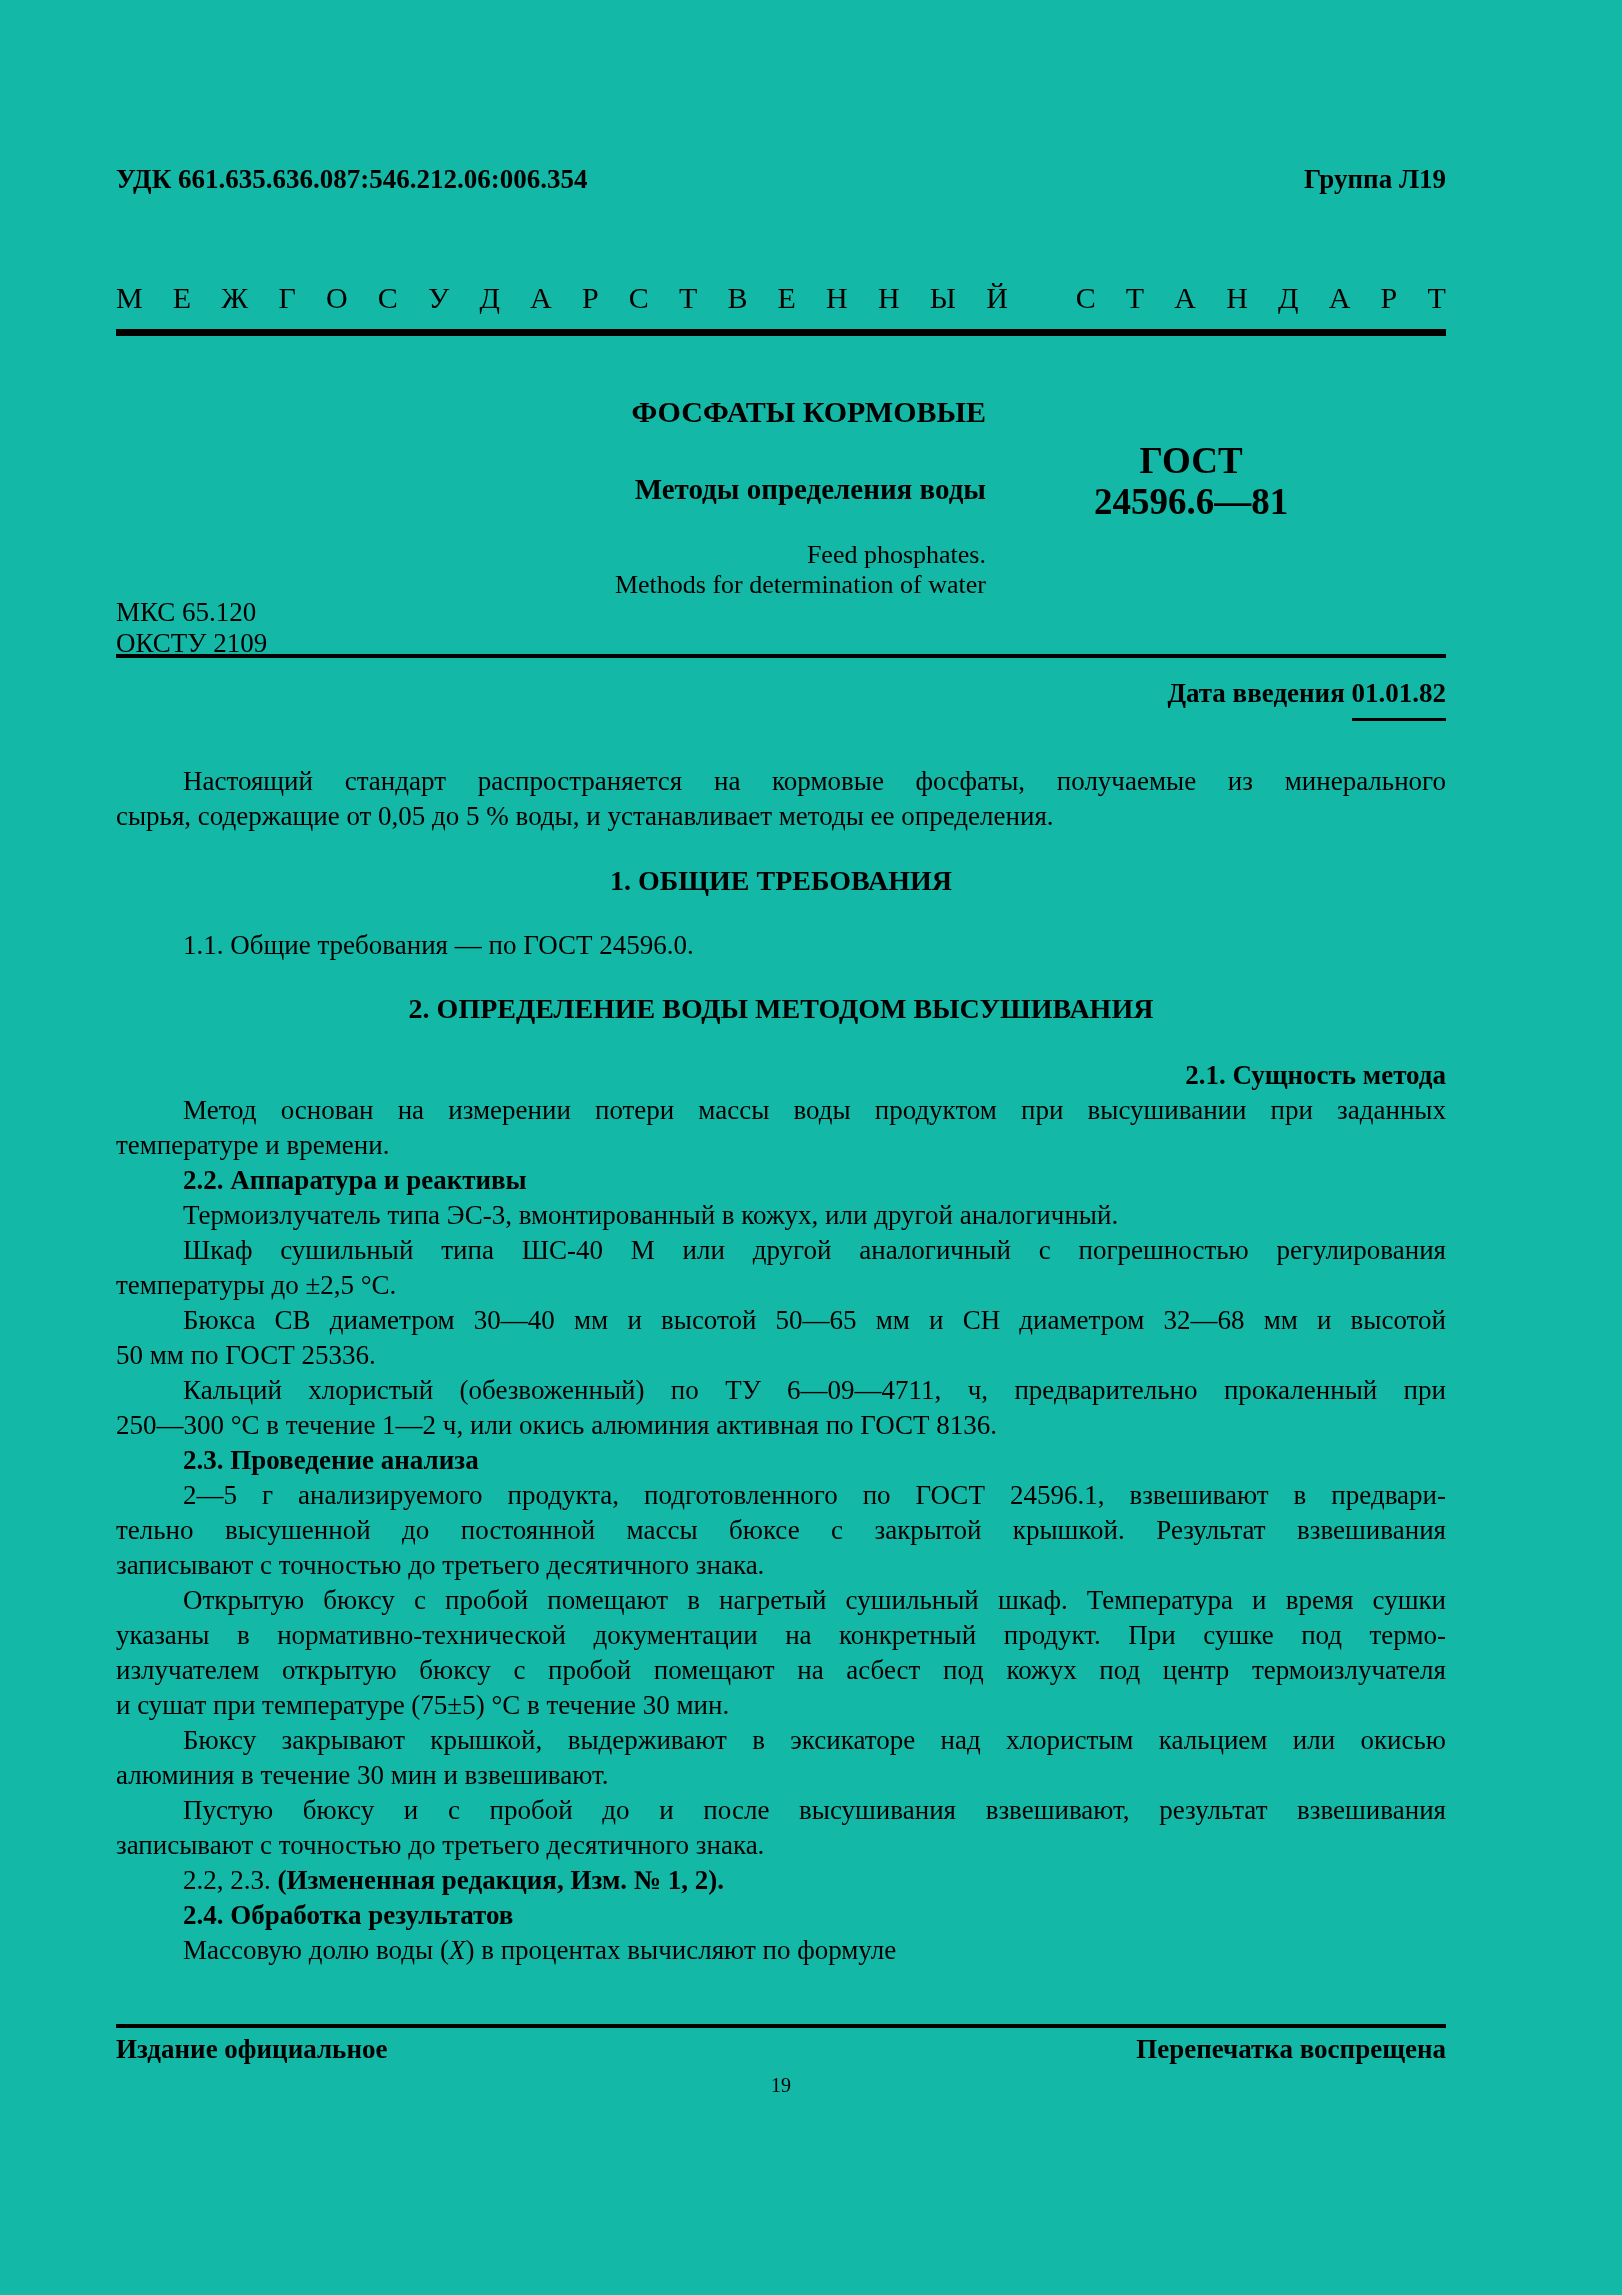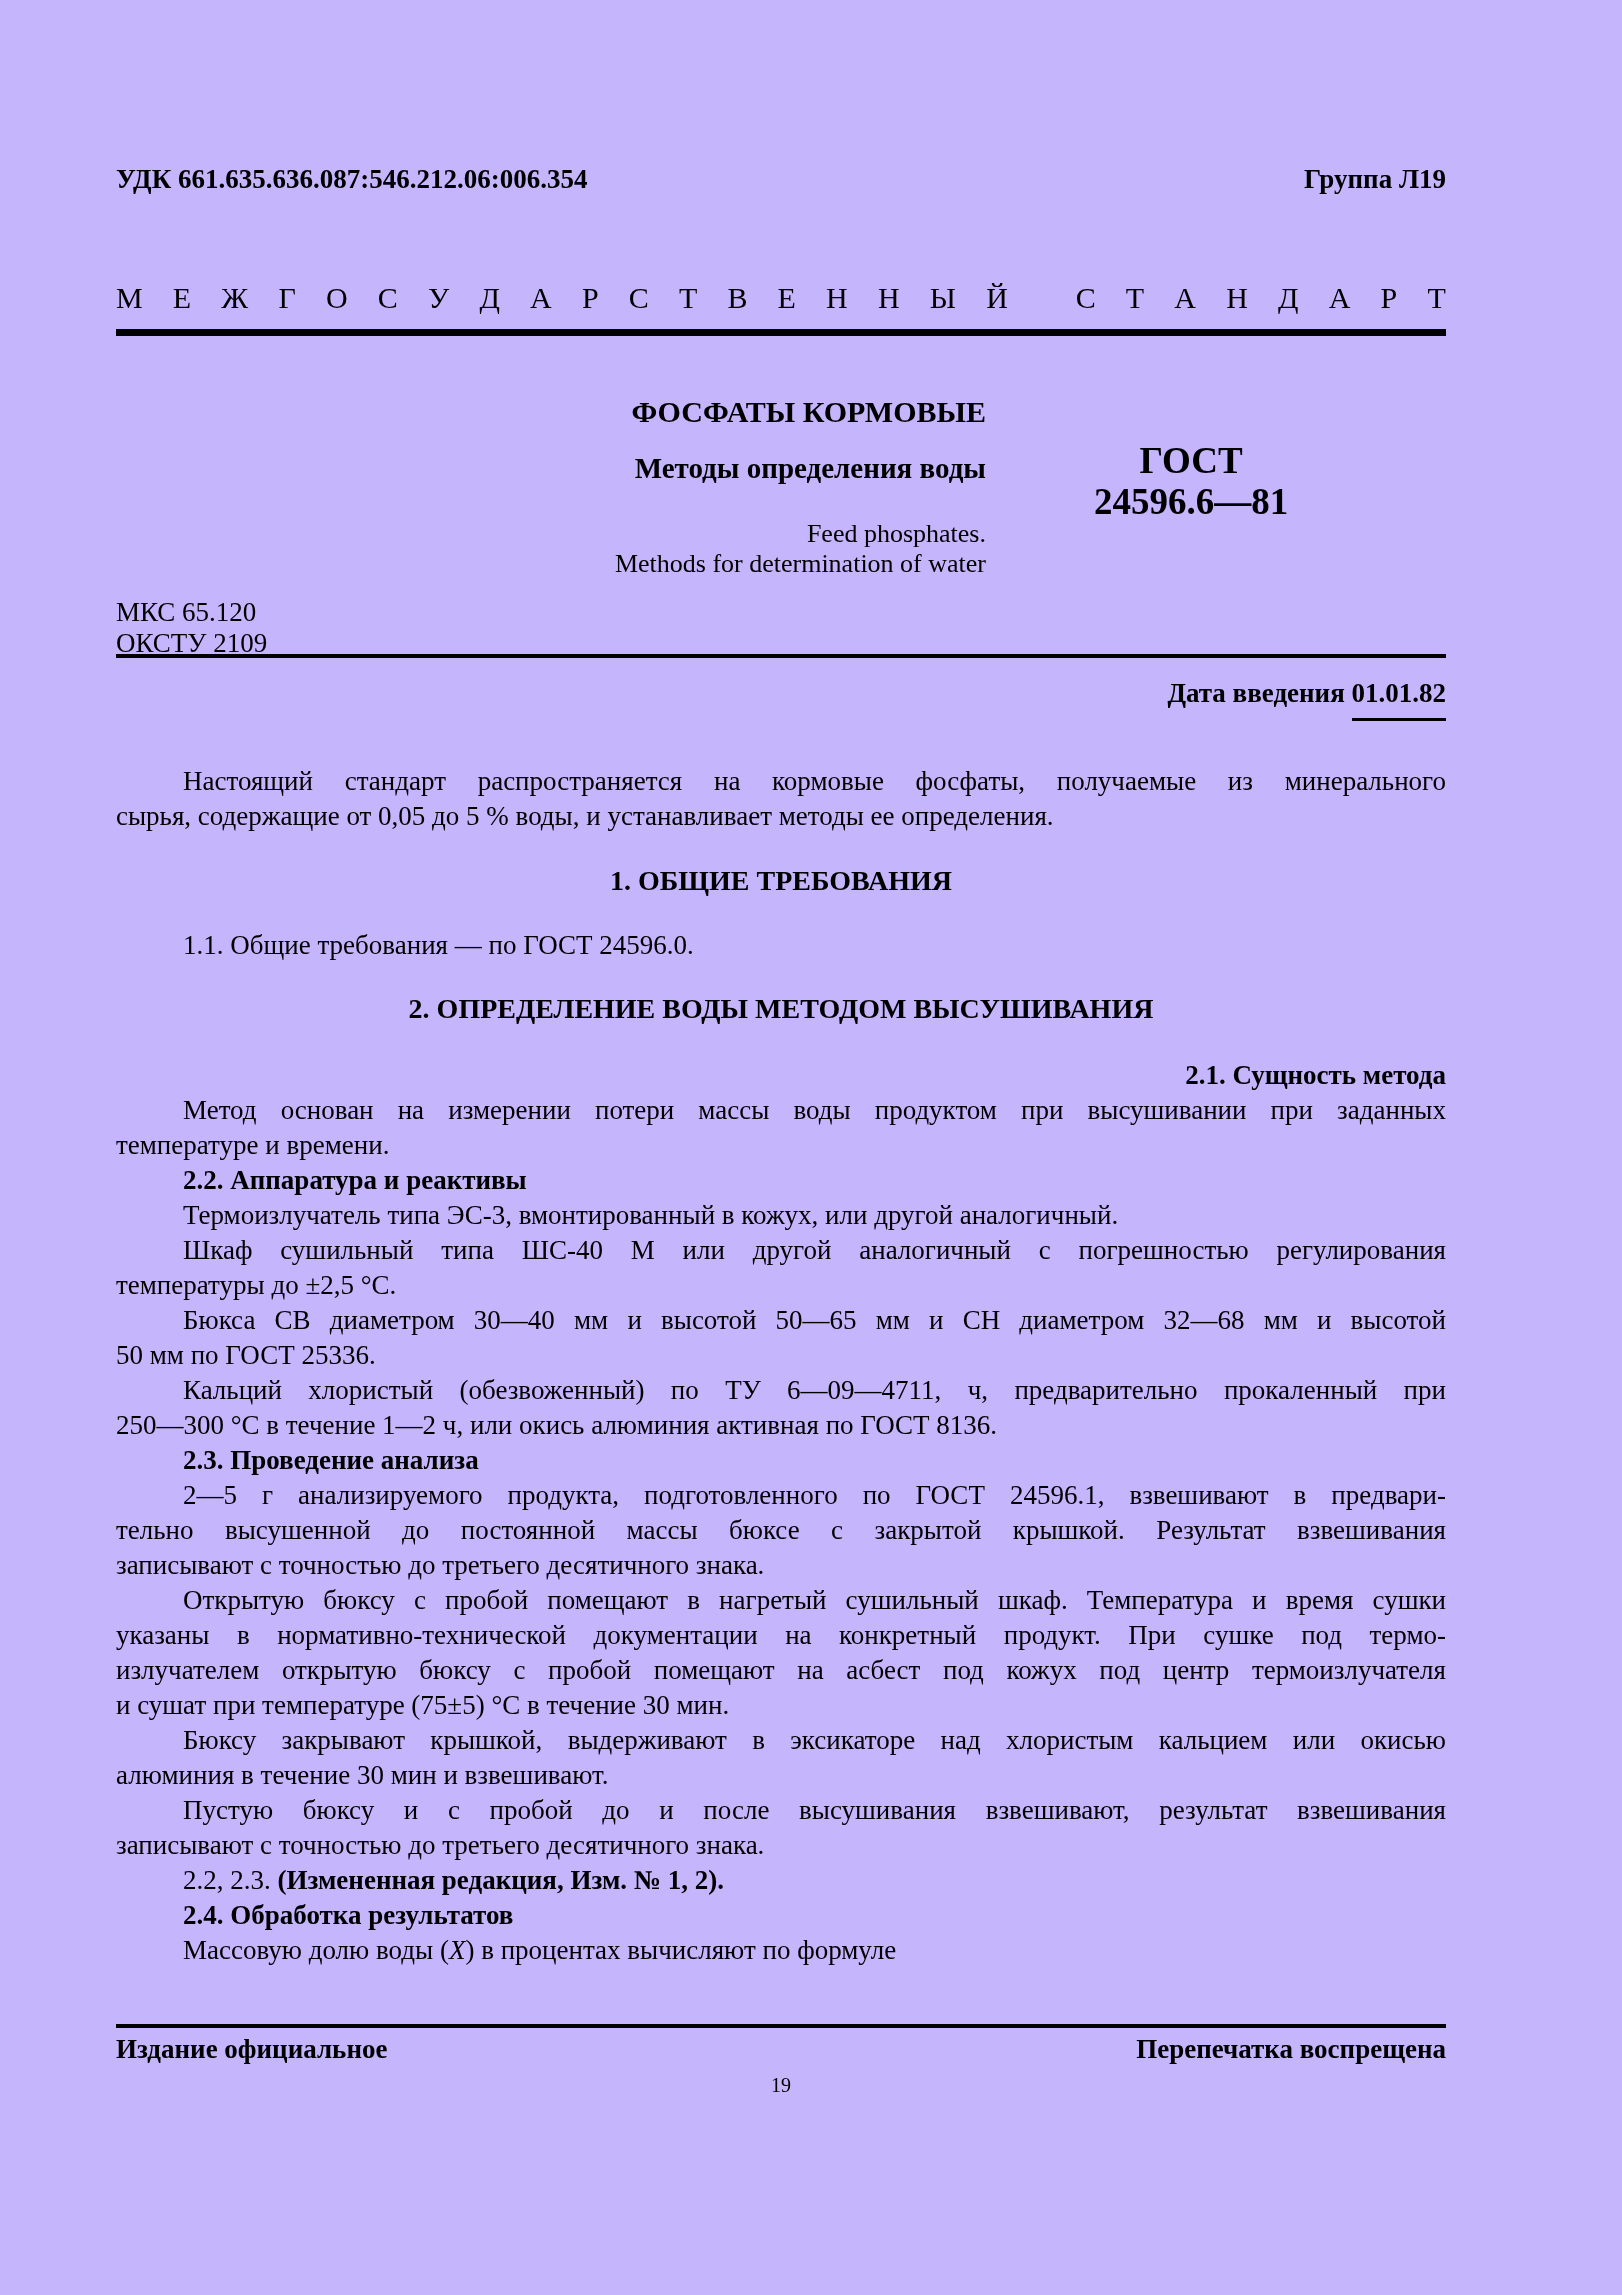--- a/index.html
+++ b/index.html
@@ -1,41 +1,41 @@
 <!DOCTYPE html>
 <html style="font-size:10.5px"><head>
 <meta charset="utf-8">
 <style>
   html, body { margin: 0; padding: 0; background: #ffffff; }
   .page {
     position: relative;
     width: 1622px;
     height: 2295px;
-    background: #c4b5fd;
+    background: #14b8a6;
     color: #000000;
     font-family: "Liberation Serif", "DejaVu Serif", serif;
     overflow: hidden;
   }
   .abs { position: absolute; left: 116px; width: 1330px; }
 
   
   .udc-row { top: 164px; display: flex; justify-content: space-between;
              font-size: 27px; font-weight: bold; }
 
   
   .std-banner { top: 281px; display: flex; justify-content: space-between;
                 font-size: 30px; line-height: 34px; }
   .rule { background: #000; }
   .bar1 { top: 329px; height: 6.5px; }
   .bar2 { top: 654px; height: 3.9px; }
 
   
   .title-left { top: 395px; width: 870px; text-align: right; }
   .title-ru    { font-size: 30px; font-weight: bold; line-height: 34px; }
-  .subtitle-ru { font-size: 29px; font-weight: bold; line-height: 34px; margin-top: 22px; }
+  .subtitle-ru { font-size: 29px; font-weight: bold; line-height: 34px; margin-top: 43px; }
   .title-en1   { font-size: 26px; line-height: 30px; margin-top: 34px; }
   .title-en2   { font-size: 26px; line-height: 30px; }
 
   .gost-block { position: absolute; left: 936px; top: 440px; width: 510px;
                 text-align: center; font-weight: bold; font-size: 37px; line-height: 41px; }
 
   .mks-block { top: 597px; font-size: 27px; line-height: 31px; }
 
   .date-row { top: 678px; text-align: right; font-size: 27px; font-weight: bold; }
   .date-underline { border-bottom: 3.9px solid #000; padding-bottom: 10px; }

